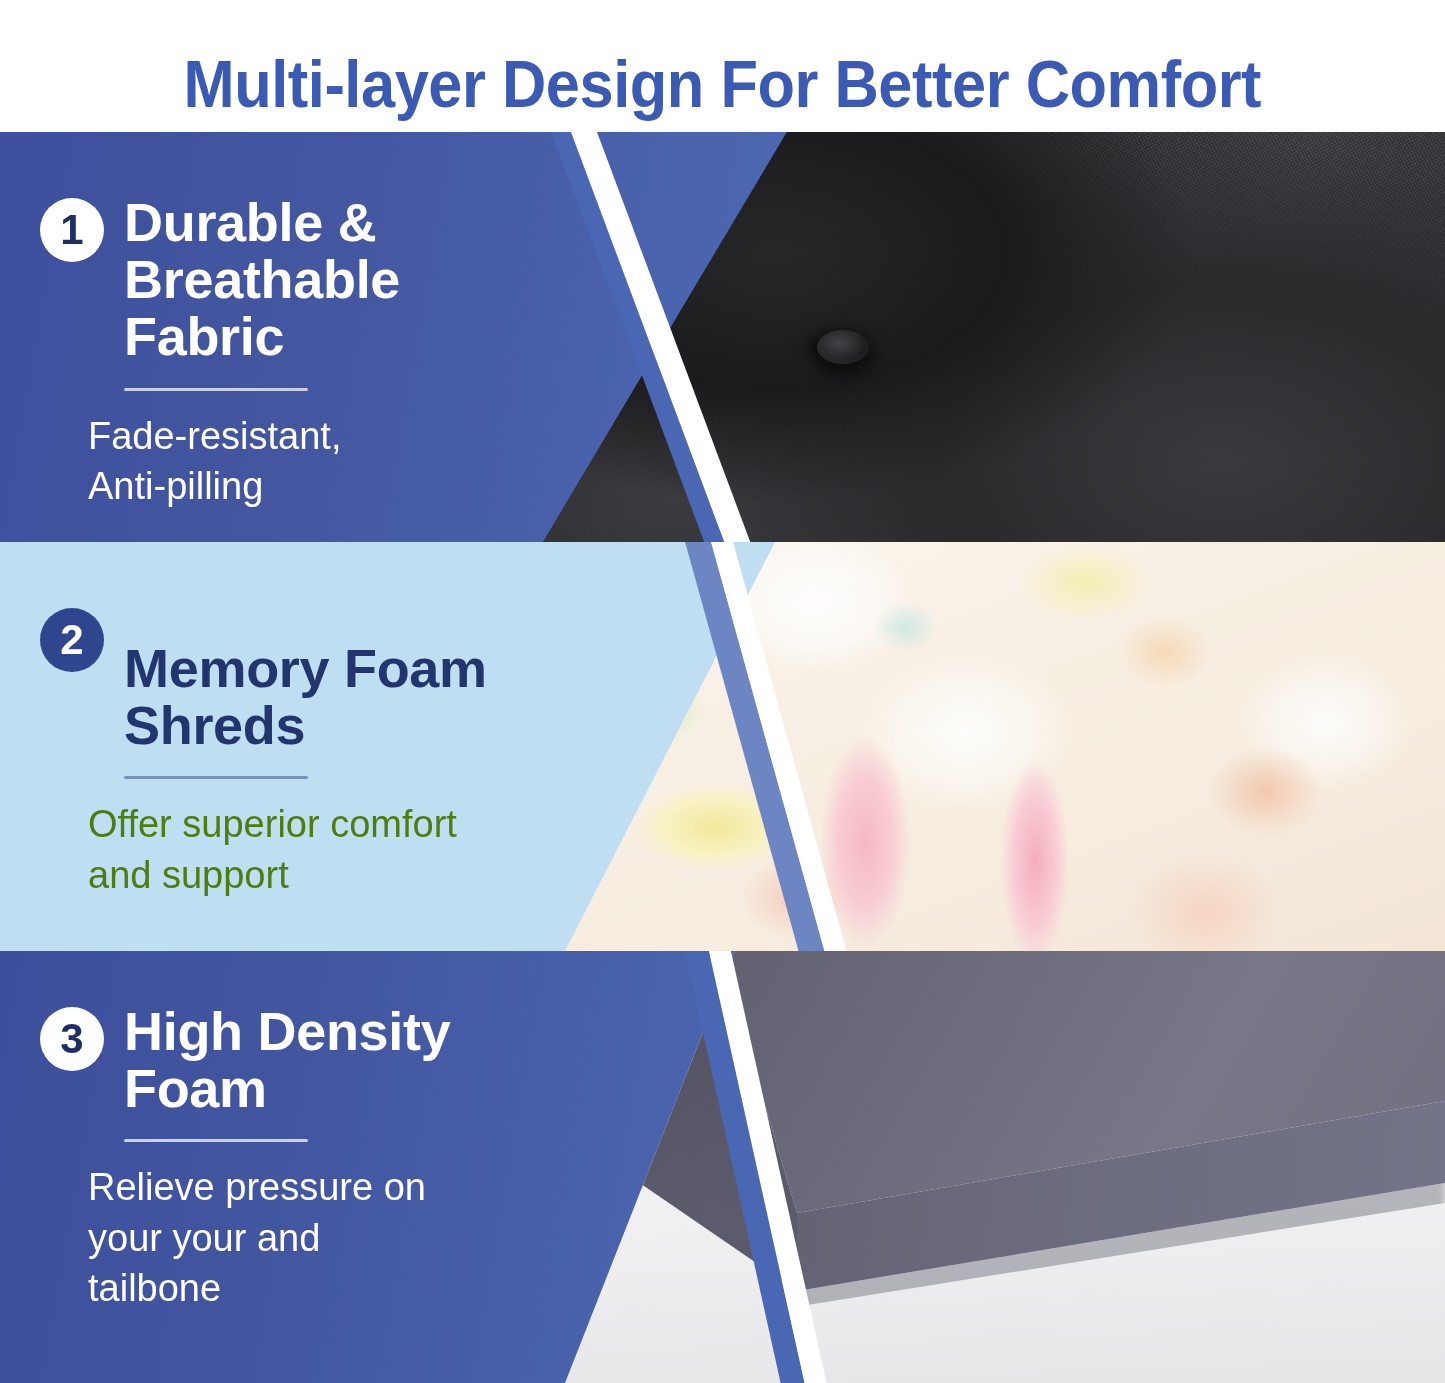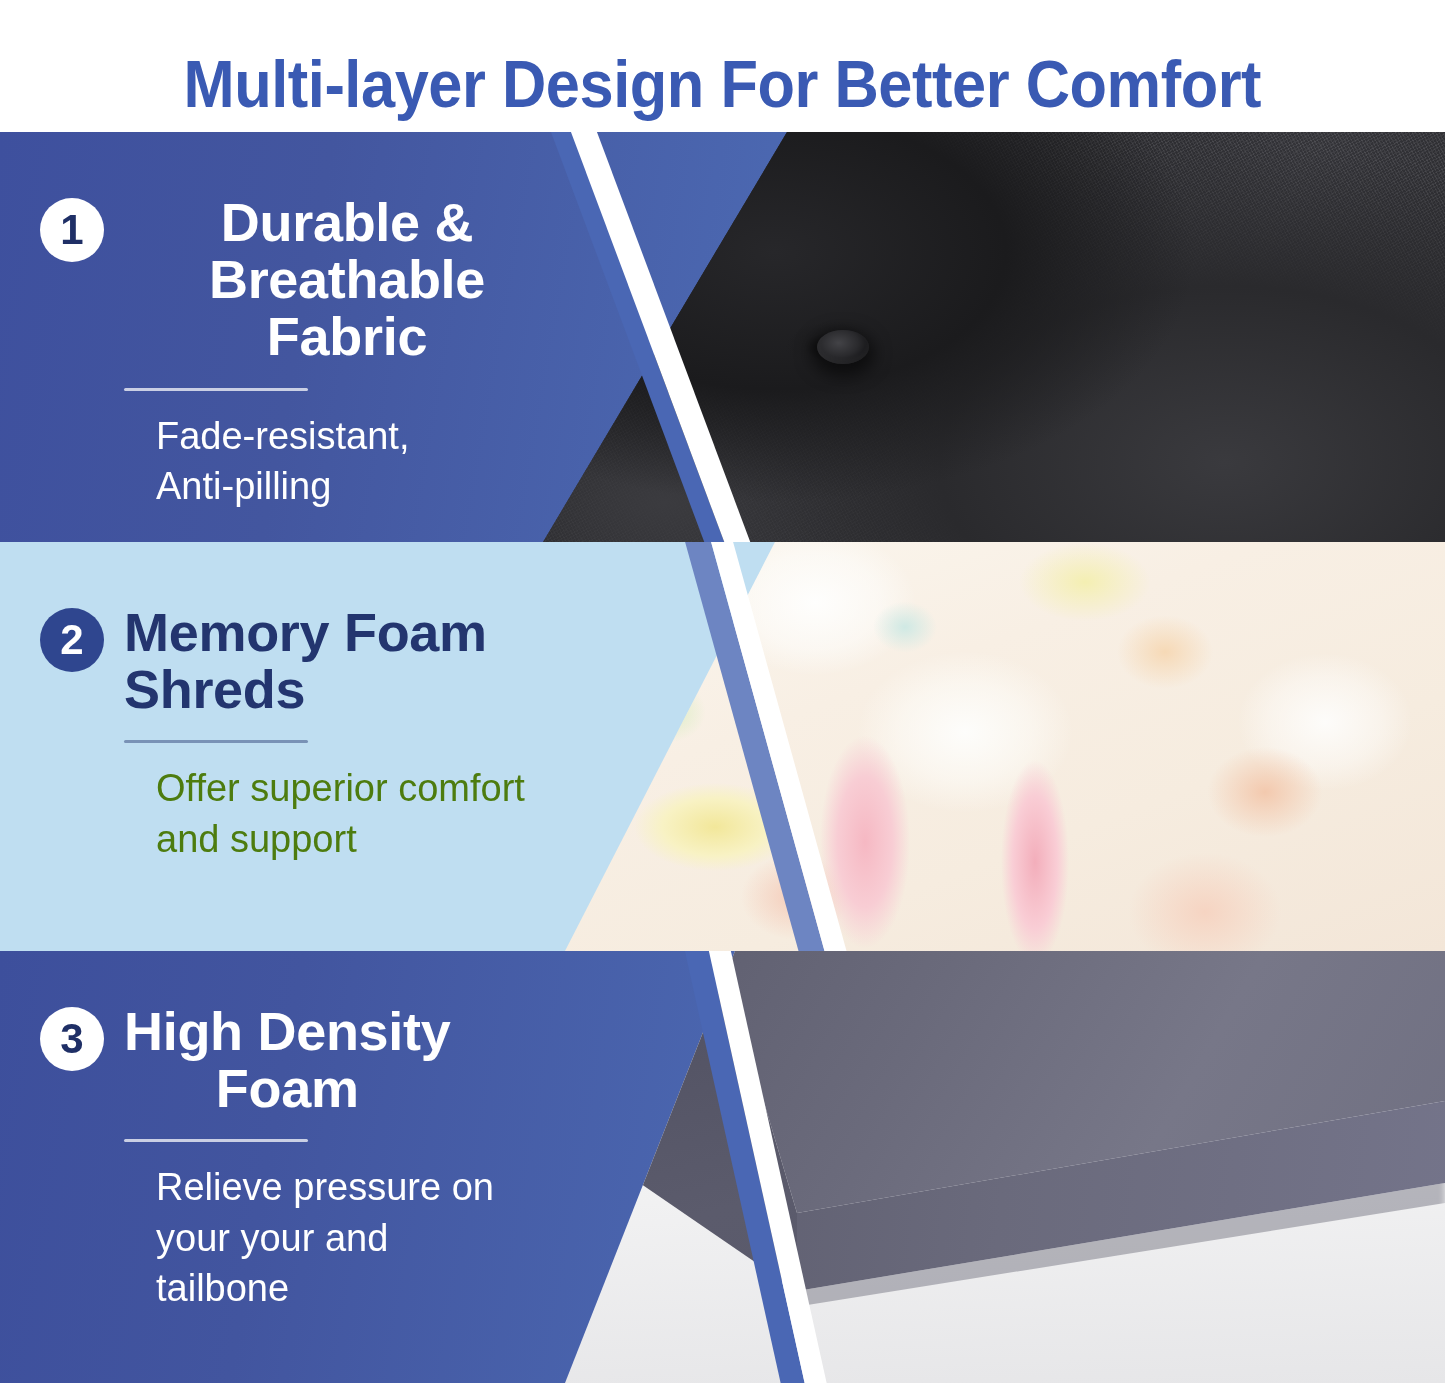--- a/index.html
+++ b/index.html
@@ -243,38 +243,38 @@
 
   .panel-title {
     font-family: "Liberation Sans Narrow", "Liberation Sans", sans-serif;
     font-weight: bold;
     font-size: 54px;
     line-height: 1.06;
     margin-left: 20px;
     letter-spacing: -0.3px;
     white-space: pre-line;
   }
-  .title-light { color: #ffffff; text-align: center; }
-  .title-dark  { color: #23356f; }
+  .title-light { color: #ffffff; }
+  .title-dark  { color: #23356f; margin-top: 36px; }
 
   .rule {
     height: 3px;
     width: 184px;
     margin: 22px 0 20px 84px;
     border-radius: 2px;
   }
   .rule-light { background: rgba(255,255,255,0.72); }
   .rule-dark  { background: rgba(35,53,111,0.45); }
 
   .panel-sub {
     font-family: "Liberation Sans Narrow", "Liberation Sans", sans-serif;
     font-weight: normal;
     font-size: 38px;
     line-height: 1.32;
-    margin-left: 116px;
+    margin-left: 48px;
     white-space: pre-line;
   }
   .sub-light { color: #ffffff; }
   .sub-dark  { color: #4d7c0f; }
 </style>
 </head>
 <body>
 
 <div id="infographic">
 

